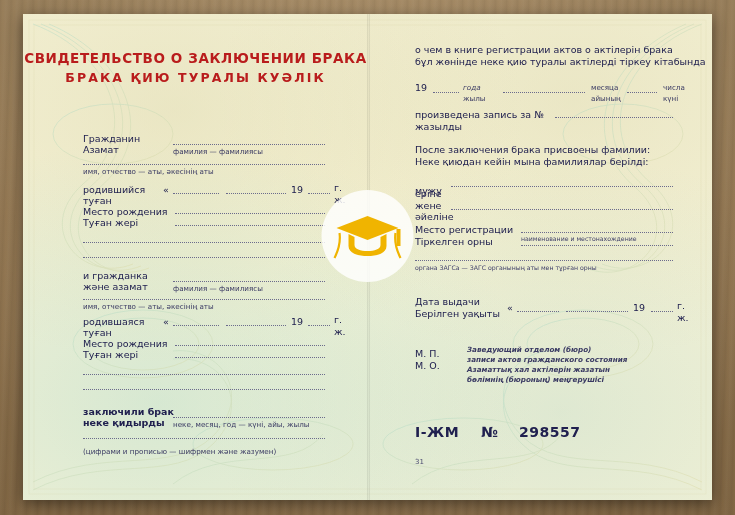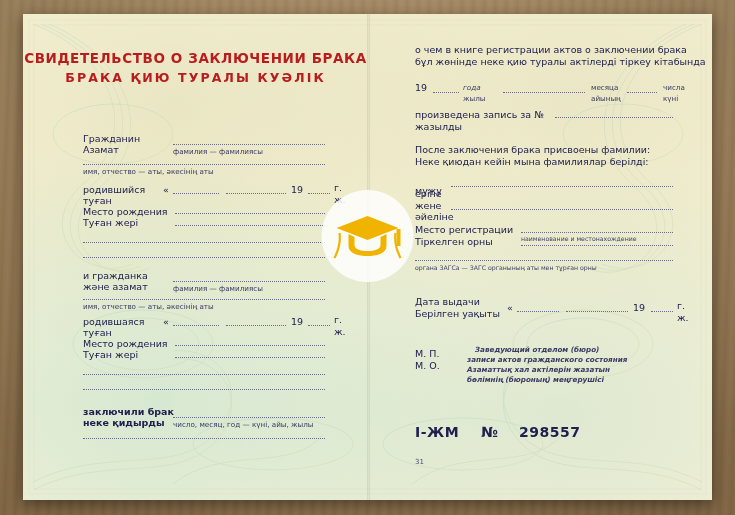--- a/index.html
+++ b/index.html
@@ -254,28 +254,29 @@
         <div class="lbl" style="left:60px; top:324px;">Место рождения
 Туған жері</div>
         <div class="dots" style="left:152px; top:331px; width:150px;"></div>
         <div class="dots" style="left:152px; top:343px; width:150px;"></div>
         <div class="dots" style="left:60px; top:360px; width:242px;"></div>
         <div class="dots" style="left:60px; top:375px; width:242px;"></div>
 
         <div class="lbl" style="left:60px; top:392px;font-weight:bold;">заключили брак
 неке қидырды</div>
         <div class="dots" style="left:150px; top:403px; width:152px;"></div>
-        <div class="lbl small center" style="left:150px; top:405px; width:152px;">число, месяц, год — күні, айы, жылы</div>
+        <div class="lbl small center" style="left:150px; top:405px; width:152px;">неке, месяц, год — күні, айы, жылы</div>
         <div class="dots" style="left:60px; top:424px; width:242px;"></div>
+        <div class="lbl small center" style="left:60px; top:432px; width:242px;">(цифрами и прописью — шифрмен және жазумен)</div>
       </div>
     </div>
 
     <div class="page right">
       <div class="inner">
-        <div class="lbl" style="left:44px; top:30px; width:290px;">о чем в книге регистрации актов о заключении  брака</div>
+        <div class="lbl" style="left:44px; top:30px; width:290px;">о чем в книге регистрации актов о актілерін  брака</div>
         <div class="lbl" style="left:44px; top:42px; width:300px;">бұл жөнінде неке қию туралы актілерді тіркеу кітабында</div>
 
         <div class="lbl" style="left:44px; top:68px;">19</div>
         <div class="dots" style="left:62px; top:78px; width:26px;"></div>
         <div class="lbl small" style="left:92px; top:68px;font-style:italic;">года</div>
         <div class="lbl small" style="left:92px; top:79px;">жылы</div>
         <div class="dots" style="left:132px; top:78px; width:82px;"></div>
         <div class="lbl small" style="left:220px; top:68px;">месяца</div>
         <div class="lbl small" style="left:220px; top:79px;">айының</div>
         <div class="dots" style="left:256px; top:78px; width:30px;"></div>
@@ -311,21 +312,21 @@
         <div class="dots" style="left:146px; top:297px; width:42px;"></div>
         <div class="dots" style="left:195px; top:297px; width:62px;"></div>
         <div class="lbl" style="left:262px; top:288px;">19</div>
         <div class="dots" style="left:280px; top:297px; width:22px;"></div>
         <div class="lbl" style="left:306px; top:286px;">г.</div>
         <div class="lbl" style="left:306px; top:298px;">ж.</div>
 
         <div class="lbl" style="left:44px; top:334px;">М. П.</div>
         <div class="lbl" style="left:44px; top:346px;text-align:center;">М. О.</div>
 
-        <div class="lbl small bold italic center" style="left:104px; top:330px; width:212px;">Заведующий отделом (бюро)</div>
+        <div class="lbl small bold italic center" style="left:96px; top:330px; width:212px;">Заведующий отделом (бюро)</div>
         <div class="lbl small bold italic center" style="left:96px; top:340px; width:212px;">записи актов гражданского состояния</div>
         <div class="lbl small bold italic center" style="left:96px; top:350px; width:212px;">Азаматтық хал актілерін жазатын</div>
         <div class="lbl small bold italic center" style="left:96px; top:360px; width:212px;">бөлімнің (бюроның) меңгерушісі</div>
 
         <div class="series" style="left:44px; top:410px;">I-ЖМ</div>
         <div class="series" style="left:110px; top:410px;">№</div>
         <div class="series" style="left:148px; top:410px;">298557</div>
 
         <div class="page-num" style="left:44px; top:444px;">31</div>
       </div>

